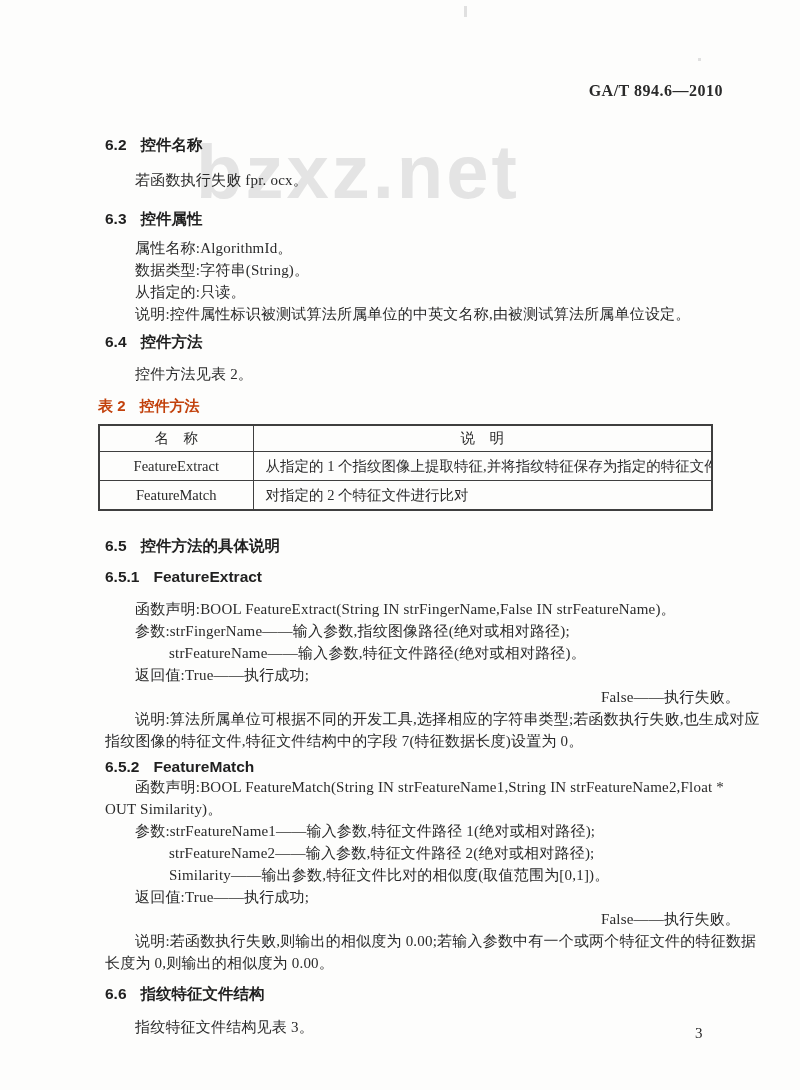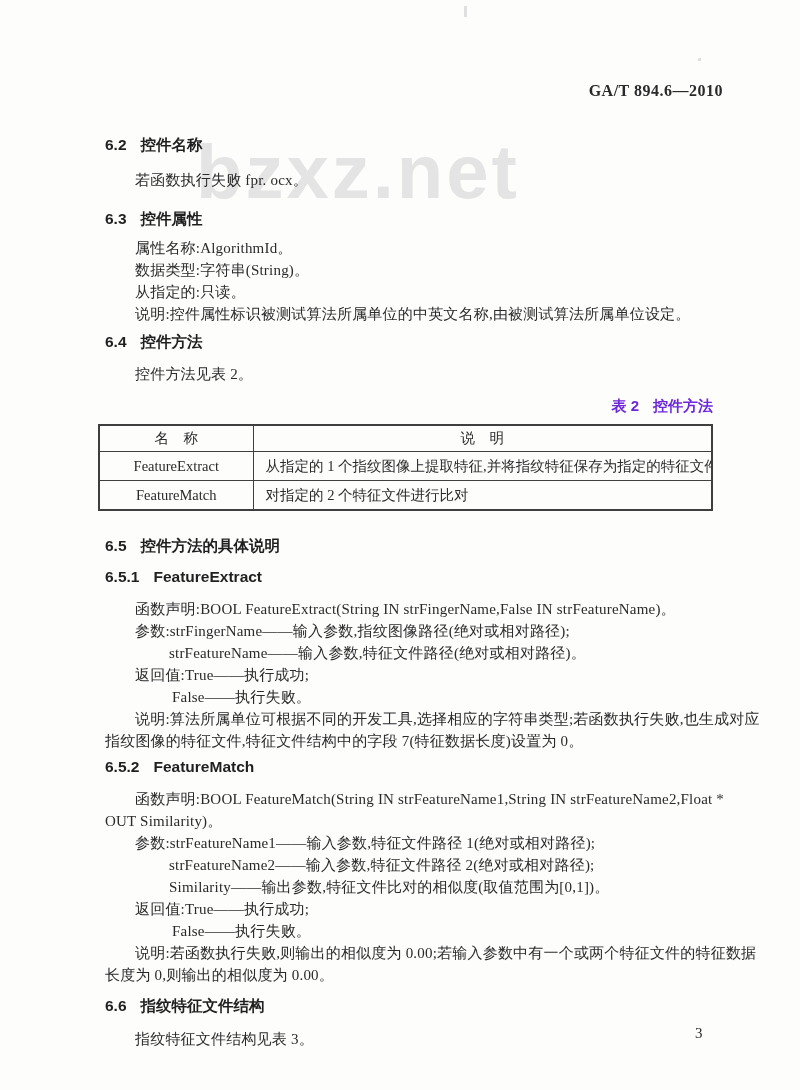--- a/index.html
+++ b/index.html
@@ -58,35 +58,35 @@
   .line{
     margin:0;
     font-size:15px;
     line-height:22px;
     white-space:nowrap;
     letter-spacing:.2px;
   }
   .ind0{margin-left:0;}
   .ind1{margin-left:30px;}
   .ind2{margin-left:64px;}
-  .ind3{margin-left:67px;}
+  .ind3{margin-left:67px;text-align:right;}
 
   
   .h-62{margin-top:36px;}
   .p-62{margin-top:15px;}
   .h-63{margin-top:19px;}
   .blk-63{margin-top:9px;}
   .h-64{margin-top:8px;}
   .p-64{margin-top:12px;}
   .tbl-caption{
     margin-top:12px;
     width:615px;margin-left:-7px;
-    text-align:right;
+    text-align:left;
     font-family:"Liberation Sans","DejaVu Sans",sans-serif;
-    font-weight:700;font-size:15px;line-height:18px;color:#6d28d9;
+    font-weight:700;font-size:15px;line-height:18px;color:#c2410c;
   }
   .cap-title{margin-left:14px;}
   .tbl{
     margin-top:9px;
     margin-left:-7px;
     width:615px;
     border-collapse:collapse;
     table-layout:fixed;
     border:2px solid var(--bd,#3f3f3f);
     font-size:14.5px;
@@ -104,21 +104,21 @@
   }
   .col-name{width:154px;}
   .tbl tbody td{height:26px;}
   .td-name{text-align:center;}
   .td-desc{padding-left:12px;text-align:left;}
 
   .h-65{margin-top:26px;}
   .h-651{margin-top:13px;}
   .blk-651{margin-top:12px;}
   .h-652{margin-top:6px;}
-  .blk-652{margin-top:12px;}
+  .blk-652{}
   .h-66{margin-top:11px;}
   .p-66{margin-top:13px;}
 
   .page-num{
     position:absolute;
     left:695px;top:1025px;
     z-index:1;
     font-size:15px;
   }
 </style>

